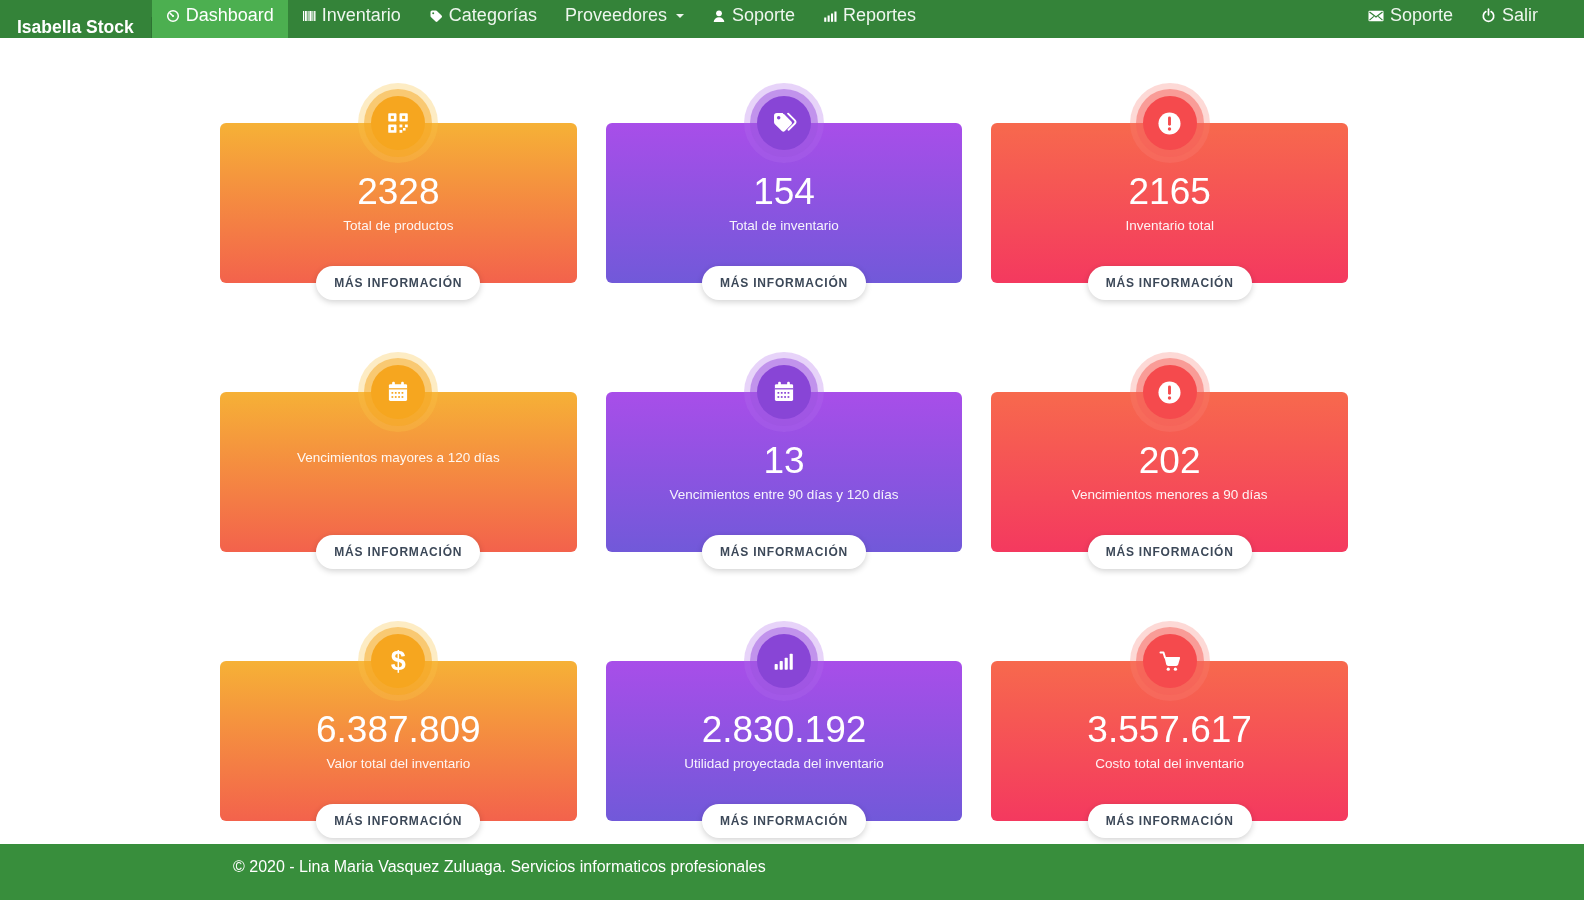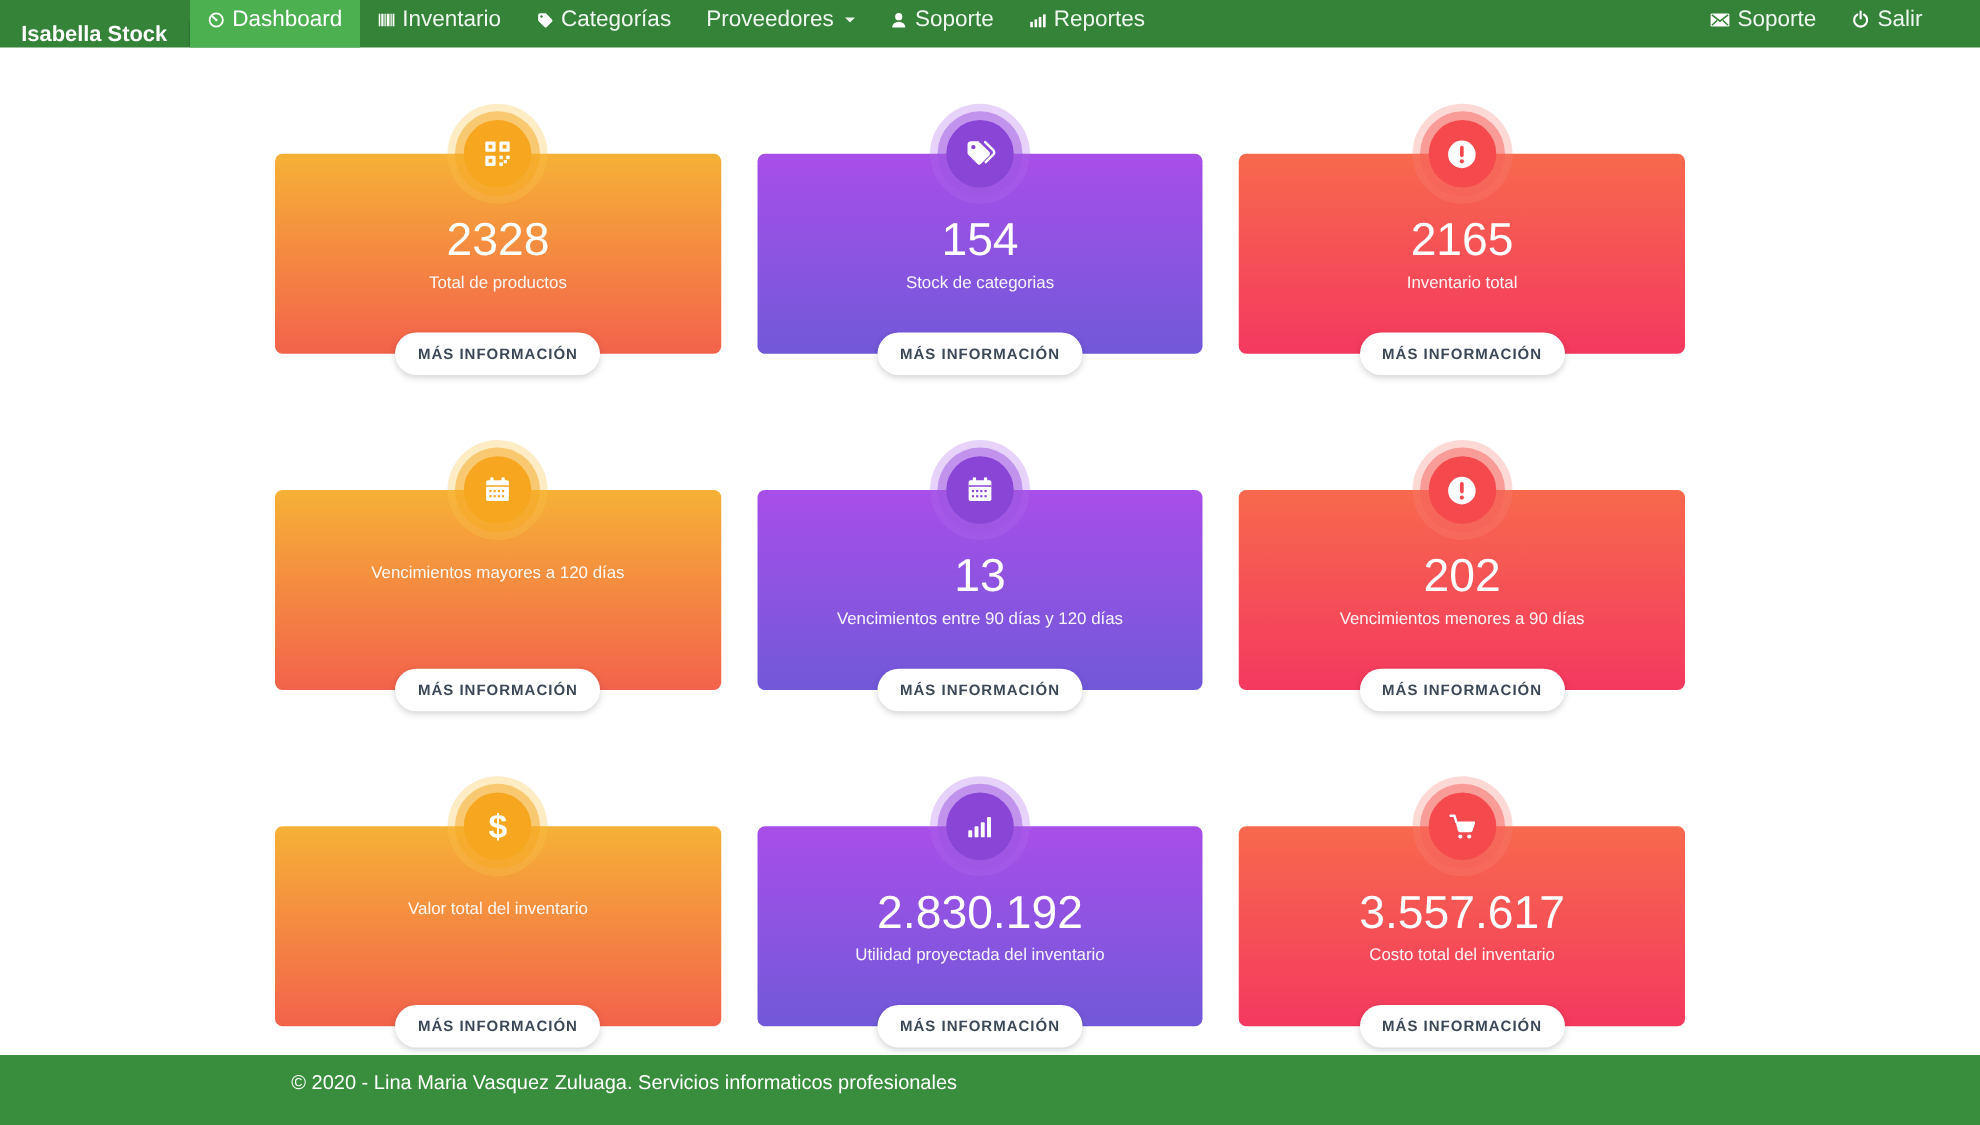--- a/index.html
+++ b/index.html
@@ -174,21 +174,21 @@
   <div class="unit purple">
     <div class="big-icon">
       <svg width="26" height="26" viewBox="0 0 24 24">
           <path d="M11.4 2.8 H5.4 A2.6 2.6 0 0 0 2.8 5.4 v6 a2 2 0 0 0 .59 1.42 l6.6 6.6 a2 2 0 0 0 2.82 0 l6 -6 a2 2 0 0 0 0 -2.82 l-6.6 -6.6 a2 2 0 0 0 -1.41 -.58 Z" fill="#fff"></path>
           <circle cx="7.1" cy="7.1" r="1.6" fill="var(--hole)"></circle>
           <path d="M15.8 3.4 l6 6 a2.3 2.3 0 0 1 0 3.25 l-5.6 5.6" fill="none" stroke="#fff" stroke-width="1.8" stroke-linecap="round"></path>
         </svg>
     </div>
     <div class="card">
       <div class="value">154</div>
-      <div class="label">Stock de categorias</div>
+      <div class="label">Total de inventario</div>
     </div>
     <button class="more-btn">MÁS INFORMACIÓN</button>
   </div>
 
   <div class="unit red">
     <div class="big-icon">
       <svg width="27" height="27" viewBox="0 0 24 24">
           <circle cx="12" cy="12" r="9.8" fill="#fff"></circle>
           <rect x="10.7" y="5.8" width="2.6" height="8.2" rx="1.3" fill="var(--hole)"></rect>
           <circle cx="12" cy="16.9" r="1.5" fill="var(--hole)"></circle>
@@ -269,20 +269,21 @@
       <div class="label">Vencimientos menores a 90 días</div>
     </div>
     <button class="more-btn">MÁS INFORMACIÓN</button>
   </div>
 
   <div class="unit orange">
     <div class="big-icon">
       <span class="dollar">$</span>
     </div>
     <div class="card">
+      <div class="value">6.387.809</div>
       <div class="label">Valor total del inventario</div>
     </div>
     <button class="more-btn">MÁS INFORMACIÓN</button>
   </div>
 
   <div class="unit purple">
     <div class="big-icon">
       <svg width="25" height="25" viewBox="0 0 24 24">
           <g fill="#fff">
             <rect x="3.5" y="14.5" width="3" height="5.5" rx="0.7"></rect>

